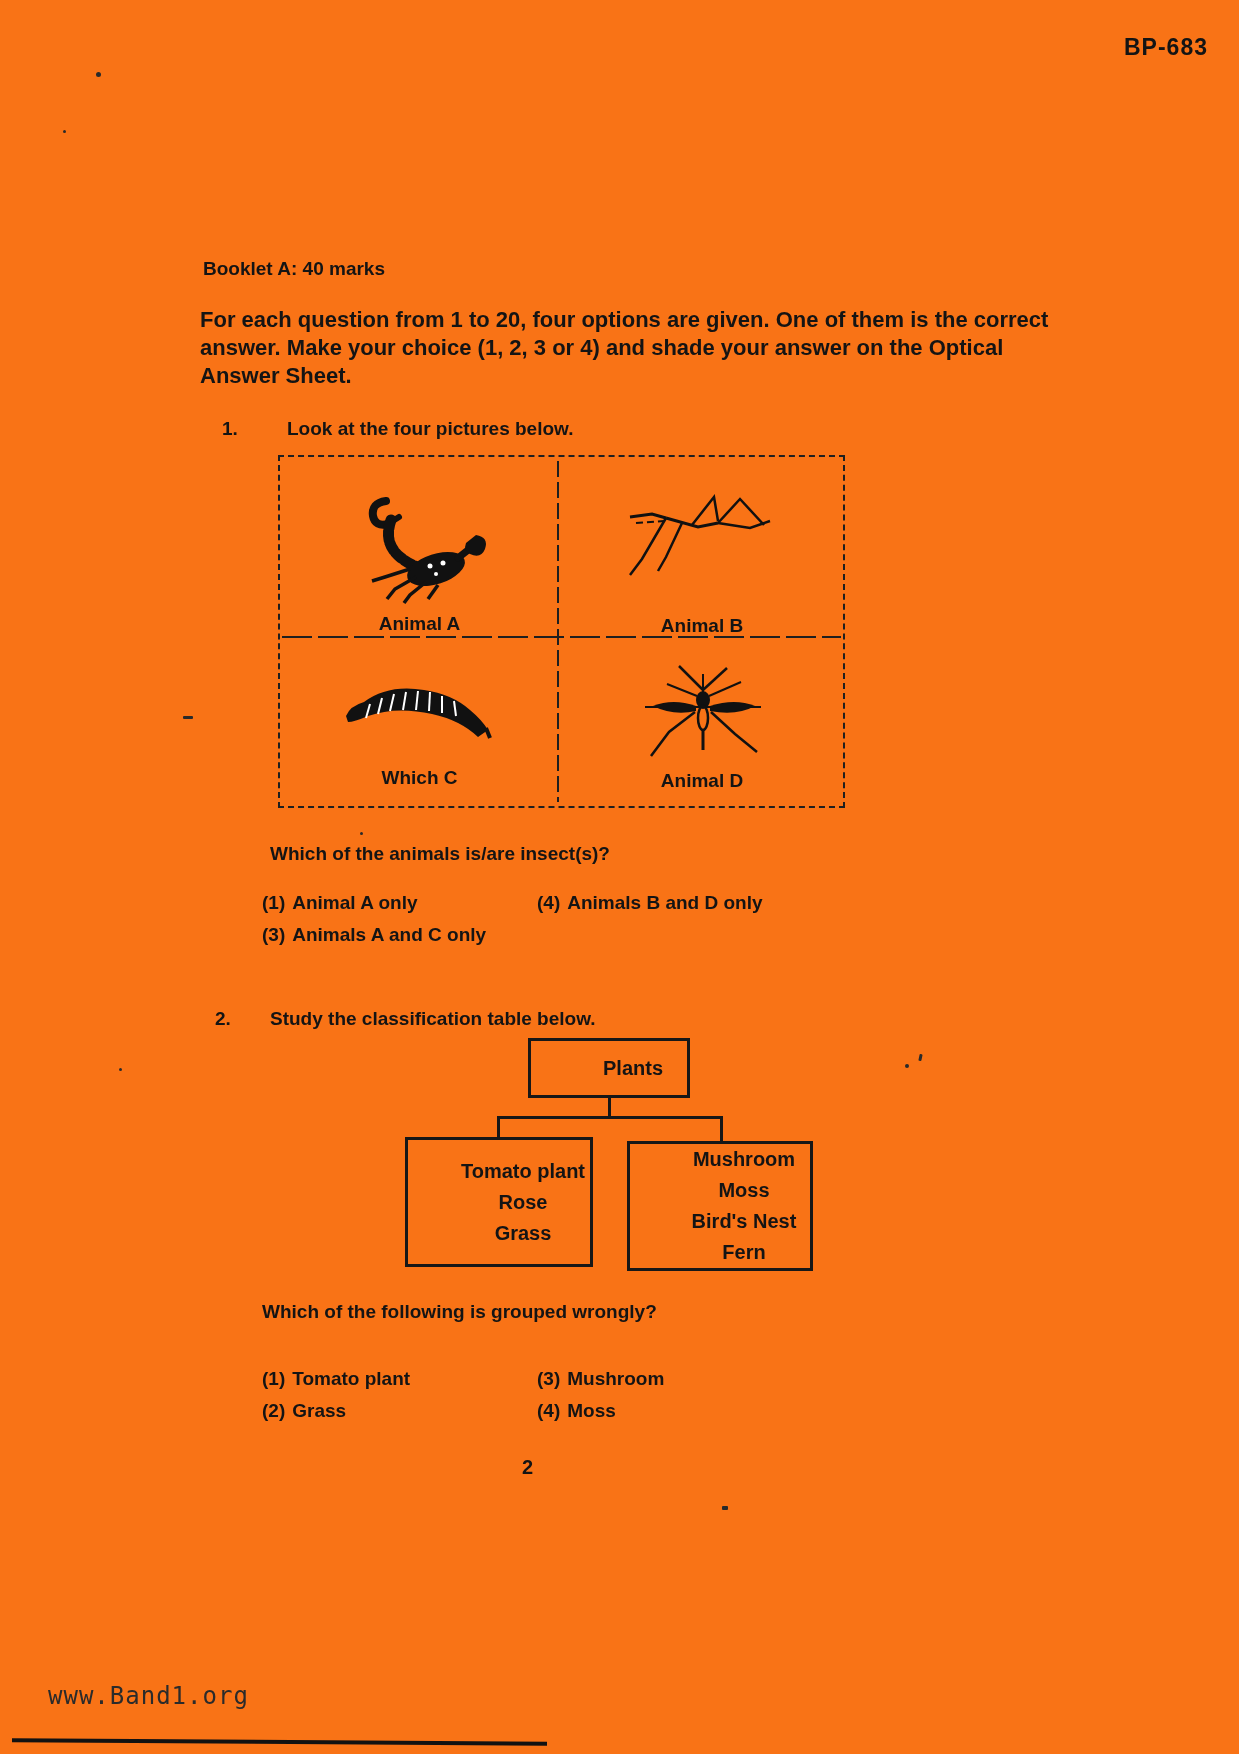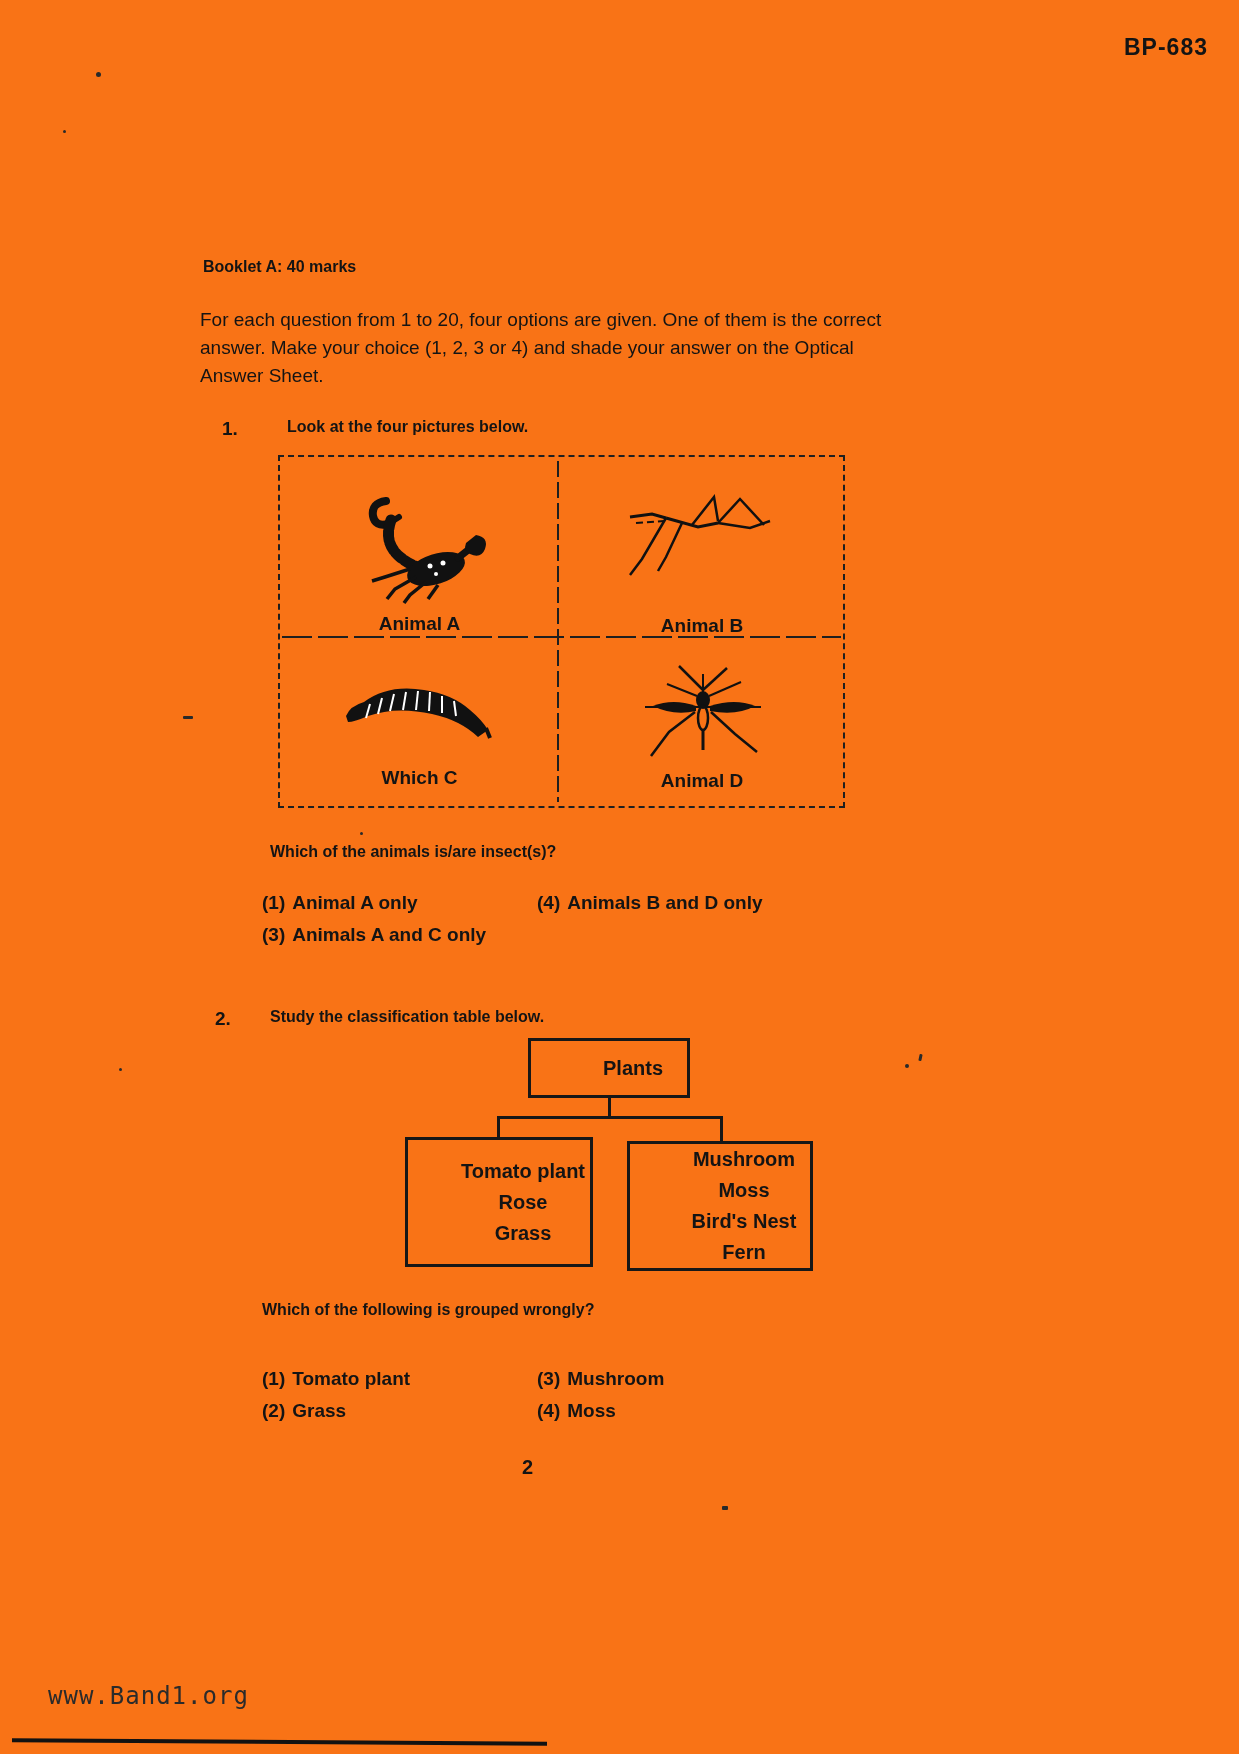--- a/index.html
+++ b/index.html
@@ -6,21 +6,21 @@
   .page{
     position:relative;
     width:1239px;height:1754px;
     background:#f97316;
     font-family:"Liberation Sans", sans-serif;
     color:#141414;
     overflow:hidden;
     margin:0 auto;
   }
   .abs{position:absolute;}
-  .txt{position:absolute;font-weight:bold;font-size:16px;white-space:nowrap;color:#141414;}
+  .txt{position:absolute;font-weight:bold;font-size:19px;white-space:nowrap;color:#141414;}
   .instr-line{position:relative;line-height:28px;}
   .qnum{position:absolute;font-weight:bold;font-size:19px;}
   
   .fig{
     position:absolute;left:278px;top:455px;width:567px;height:353px;
     border:2px dashed #1f1f1f;box-sizing:border-box;
   }
   .fig-vline{position:absolute;left:277px;top:4px;bottom:4px;width:2px;
     background:repeating-linear-gradient(#1f1f1f 0 16px, transparent 16px 21px);}
   .fig-hline{position:absolute;top:179px;left:2px;right:2px;height:2px;
@@ -70,21 +70,21 @@
   <div class="speck" style="left:63px;top:130px;width:3px;height:3px;"></div>
   <div class="speck" style="left:183px;top:716px;width:10px;height:3px;border-radius:1px;"></div>
   <div class="speck" style="left:360px;top:832px;width:3px;height:3px;"></div>
   <div class="speck" style="left:119px;top:1068px;width:3px;height:3px;"></div>
   <div class="speck" style="left:905px;top:1064px;width:4px;height:4px;"></div>
   <div class="speck" style="left:919px;top:1054px;width:3px;height:7px;border-radius:1px;transform:rotate(12deg);"></div>
   <div class="speck" style="left:722px;top:1506px;width:6px;height:4px;border-radius:1px;"></div>
 
   <div class="txt" style="left:203px;top:258px;">Booklet A: 40 marks</div>
 
-  <div class="abs" style="left:200px;top:306px;font-weight:normal;font-size:19px;">
+  <div class="abs" style="left:200px;top:306px;font-weight:bold;font-size:22px;">
     <div class="instr-line">For each question from 1 to 20, four options are given. One of them is the correct</div>
     <div class="instr-line">answer. Make your choice (1, 2, 3 or 4) and shade your answer on the Optical</div>
     <div class="instr-line">Answer Sheet.</div>
   </div>
 
   <div class="qnum" style="left:222px;top:418px;">1.</div>
   <div class="txt" style="left:287px;top:418px;">Look at the four pictures below.</div>
 
   <div class="fig">
     <div class="fig-vline"></div>

